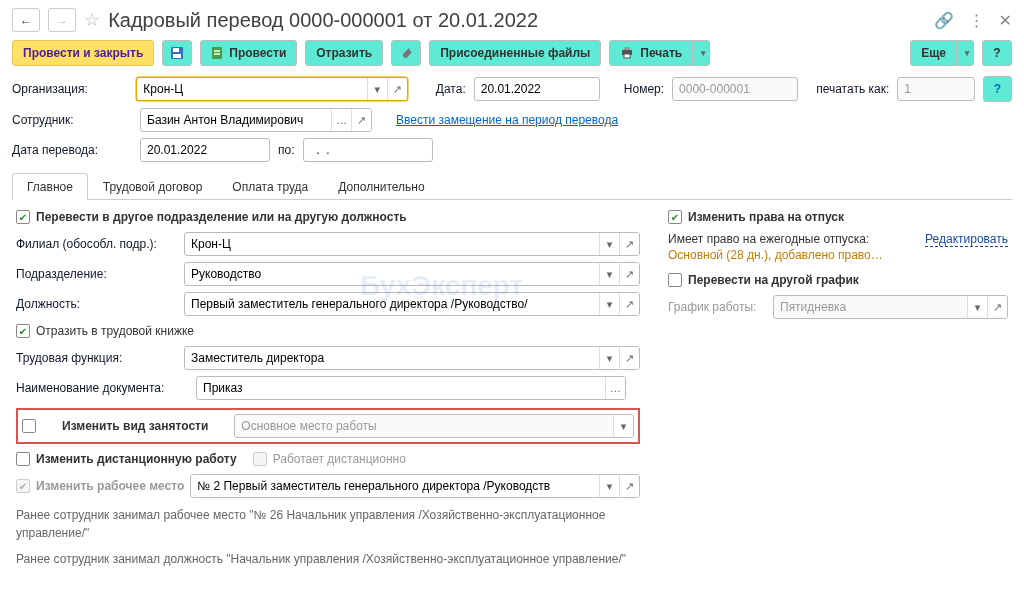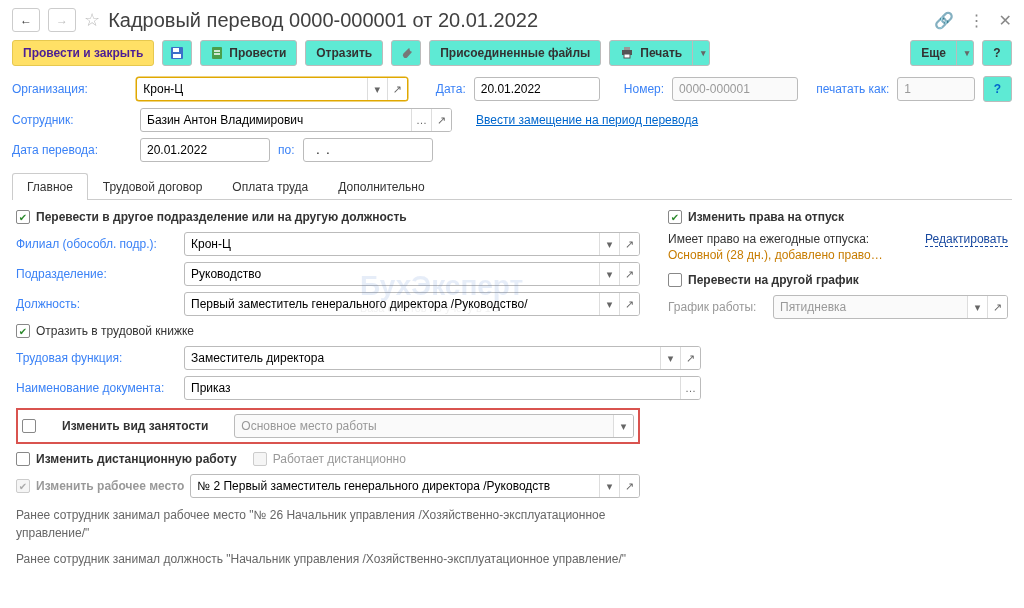--- a/index.html
+++ b/index.html
@@ -16,21 +16,21 @@
   .btn { height:26px; border:1px solid #bbb; border-radius:3px; background:#5eead4; display:flex; align-items:center; padding:0 10px; cursor:pointer; gap:6px; color:#333;font-weight:bold;}
   .btn-primary { background:#ffe066; border-color:#e6c84f; font-weight:bold; color:#4c1d95;}
   .btn-icon { width:30px; padding:0; justify-content:center;}
   .btn-seg { display:flex;}
   .btn-seg .btn { border-radius:0; margin-left:-1px;}
   .btn-seg .btn:first-child { border-radius:3px 0 0 3px; margin-left:0;}
   .btn-seg .btn:last-child { border-radius:0 3px 3px 0;}
   .spacer { flex:1;}
   .caret { font-size:9px; color:#666; margin-left:4px;}
   .form-row { display:flex; align-items:center; gap:8px; margin-bottom:6px;}
-  .lbl { white-space:nowrap; color:#3b82f6;}
+  .lbl { white-space:nowrap; color:#0f172a;}
   .composite { display:flex; border:1px solid #bbb; border-radius:3px; background:#fff; overflow:hidden; height:24px;}
   .composite.highlight { border:1px solid #e0a800; box-shadow:0 0 0 0.5px #e0a800;}
   .composite input { border:none; padding:8px 6px; outline:none; font-family:inherit; font-size:12px; height:22px; background:transparent;}
   .composite .tbtn { border:none; border-left:1px solid #ddd; width:20px; display:flex; align-items:center; justify-content:center; color:#666; cursor:pointer; background:#fff; font-size:11px;}
   .composite.disabled input { color:#999; }
   .composite.disabled { background:#fafafa;}
   .link { color:#0066cc; text-decoration:underline; cursor:pointer;}
   .hyperlink { color:#1a4aa0; border-bottom:1px dashed #1a4aa0; cursor:pointer;}
   .tabs { display:flex; border-bottom:1px solid #ccc; margin-top:10px;}
   .tab { padding:6px 14px; border:1px solid transparent; border-bottom:none; cursor:pointer; color:#333; position:relative; top:1px;}
@@ -142,21 +142,21 @@
     </div>
     <span class="lbl" style="margin-left:10px;">печатать как:</span>
     <div class="composite disabled" style="width:80px;">
       <input style="flex: 1 1 0%; color: rgb(153, 153, 153);" value="1">
     </div>
     <div class="btn btn-icon" style="color:#0066cc;">?</div>
   </div>
 
   <div class="form-row">
     <span class="lbl" style="width:120px;">Сотрудник:</span>
-    <div class="composite" style="width:312px;">
+    <div class="composite" style="width:232px;">
       <input style="flex: 1 1 0%;" value="Базин Антон Владимирович">
       <div class="tbtn">…</div>
       <div class="tbtn">↗</div>
     </div>
     <span class="link" style="margin-left:16px;">Ввести замещение на период перевода</span>
   </div>
 
   <div class="form-row">
     <span class="lbl" style="width:120px;">Дата перевода:</span>
     <div class="composite" style="width:130px;">
@@ -208,21 +208,21 @@
         <span>Отразить в трудовой книжке</span>
       </div>
       <div class="grid2">
         <span class="lbl">Трудовая функция:</span>
         <div class="composite">
           <input style="flex: 1 1 0%;" value="Заместитель директора">
           <div class="tbtn">▾</div>
             <div class="tbtn">↗</div>
         </div>
         <span class="lbl">Наименование документа:</span>
-        <div class="composite" style="width:517px;">
+        <div class="composite" style="width:430px;margin-left:12px;">
           <input style="flex: 1 1 0%;" value="Приказ">
           <div class="tbtn">…</div>
         </div>
       </div>
 
       <div class="redbox">
         <div class="chk"></div>
         <span class="chk-lbl">Изменить вид занятости</span>
         <div class="composite disabled" style="flex:1;">
           <input readonly="" class="muted" style="flex: 1 1 0%;" value="Основное место работы">

